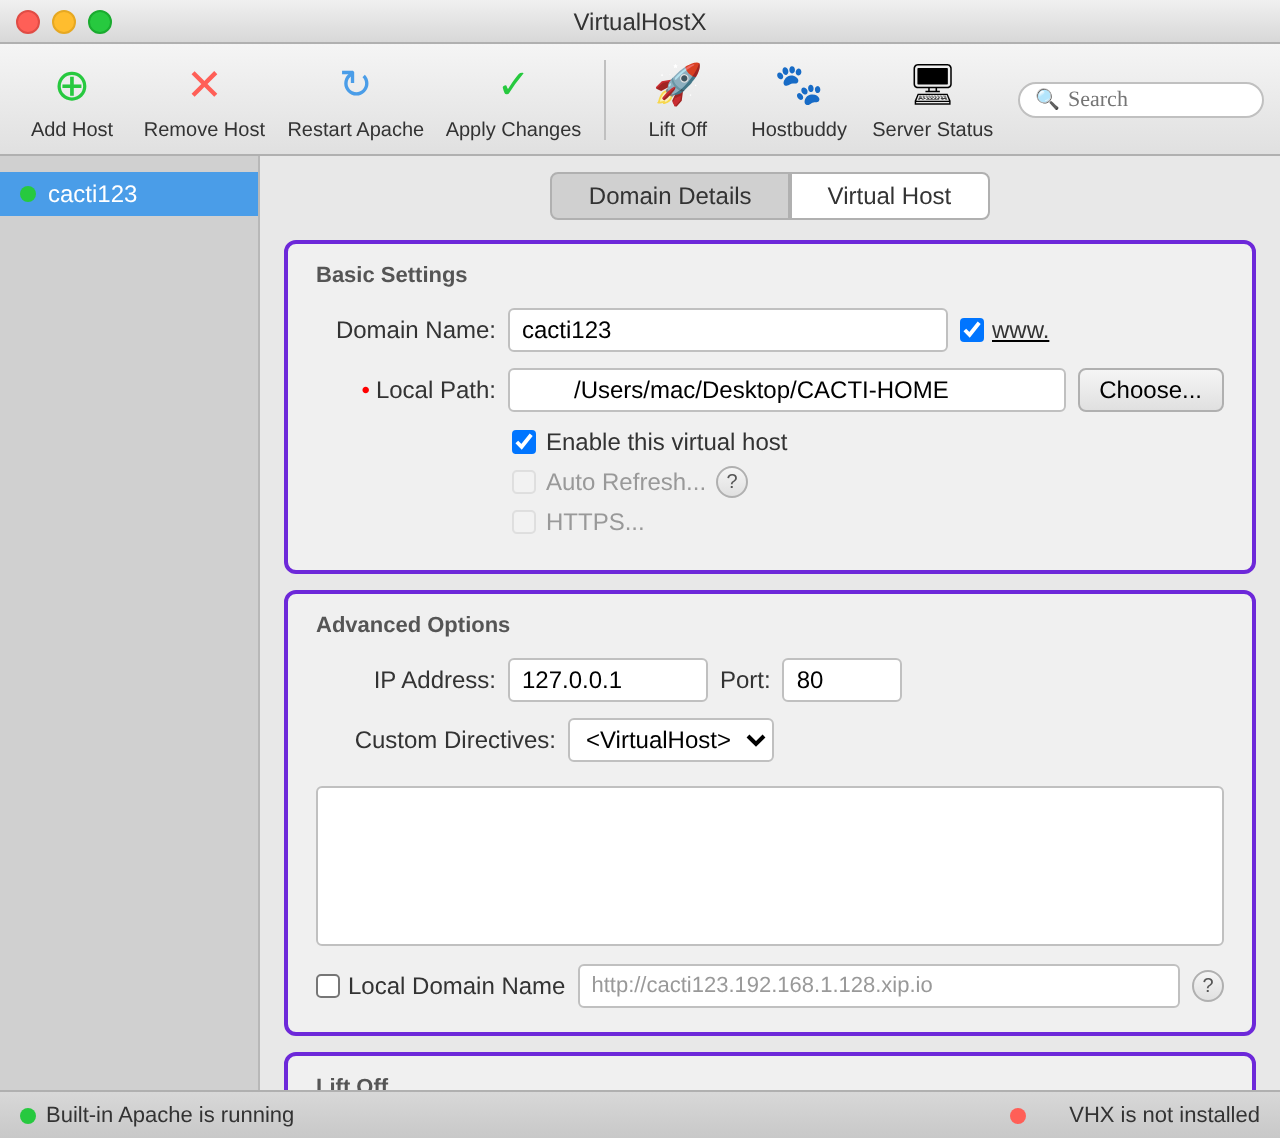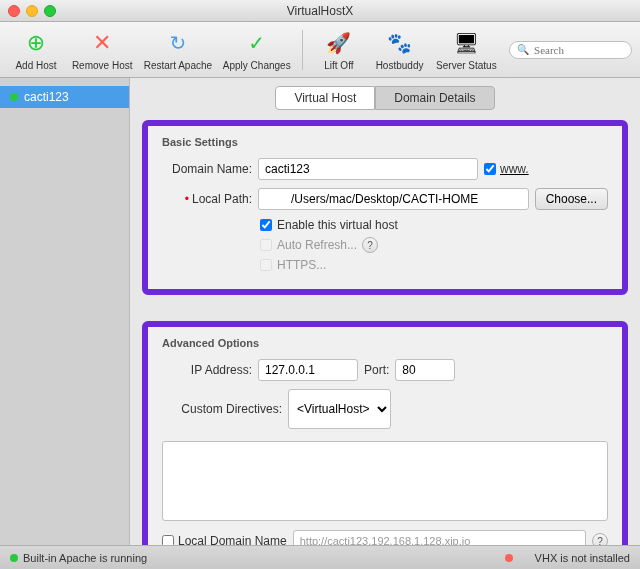--- a/index.html
+++ b/index.html
@@ -171,23 +171,23 @@
     .tab:first-child { border-radius: 4px 0 0 4px; }
     .tab:last-child { border-radius: 0 4px 4px 0; }
     .tab.active {
       background: white;
       font-weight: 500;
     }
 
     
     .section {
       background: #f0f0f0;
-      border: 6px solid #6d28d9;
+      border: 2px solid #6d28d9;
       border-radius: 6px;
-      margin-bottom: 26px;
+      margin-bottom: 8px;
       padding: 10px 14px 12px;
     }
     .section-title {
       font-size: 11px;
       font-weight: 600;
       color: #555;
       margin-bottom: 10px;
     }
 
     
@@ -288,21 +288,21 @@
       margin-bottom: 8px;
     }
     .directives-label { font-size: 12px; color: #333; min-width: 120px; text-align: right; }
 
     select.directive-select {
       border: 1px solid #c0c0c0;
       border-radius: 3px;
       background: white;
       font-size: 12px;
       padding: 2px 4px;
-      height: 40px;
+      height: 22px;
     }
 
     
     .directive-textarea {
       width: 100%;
       height: 80px;
       border: 1px solid #c0c0c0;
       border-radius: 3px;
       background: white;
       resize: none;
@@ -411,25 +411,25 @@
   <div class="sidebar">
     <div class="sidebar-item selected">
       <div class="dot-green"></div>
       <span>cacti123</span>
     </div>
   </div>
 
   <div class="content">
 
     <div class="tabs">
+      <div class="tab">
+        <span>Domain Details</span>
+      </div>
       <div class="tab active">
         <span>Virtual Host</span>
-      </div>
-      <div class="tab">
-        <span>Domain Details</span>
       </div>
     </div>
 
     <div class="section">
       <div class="section-title">Basic Settings</div>
 
       <div class="form-row">
         <span class="form-label">Domain Name:</span>
         <input type="text" class="text-input domain-input" value="cacti123" style="">
         <div class="www-check">

